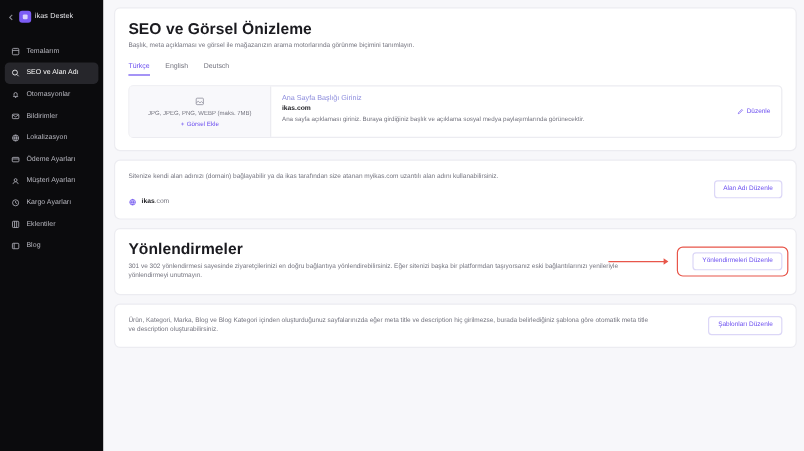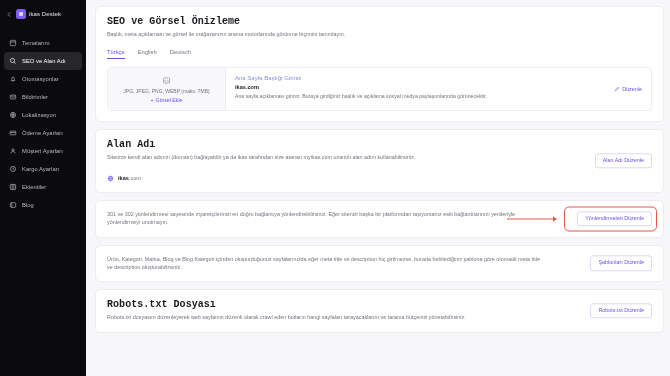--- a/index.html
+++ b/index.html
@@ -89,26 +89,25 @@
   }
   .card {
     background: #ffffff;
     border-radius: 5px;
     border: 1px solid #ececf1;
     margin-bottom: 7px;
     padding: 9px 11px 10px 11px;
     position: relative;
   }
   .card-title {
-    font-size: 10px;
+    font-size: 13px;
     font-weight: bold;
     color: #1a1a1f;
     letter-spacing: 0.05px;
     margin-bottom: 3px;
-    font-family: Liberation Mono, monospace;
   }
   .card-desc {
     font-size: 5.4px;
     color: #74747f;
     line-height: 1.55;
     max-width: 440px;
   }
 
   
   .tabs {
@@ -368,51 +367,46 @@
             <svg viewBox="0 0 12 12" fill="none" stroke="currentColor" stroke-width="1.1">
                 <path d="M8.3 2.4l1.3 1.3-5.4 5.4-1.7.4.4-1.7z"></path>
               </svg>
           </span>
           <span>Düzenle</span>
         </div>
       </div>
     </section>
 
     <section class="card">
-      <div class="card-title">Alan Adı</div>
       <div class="card-desc">Sitenize kendi alan adınızı (domain) bağlayabilir ya da ikas tarafından size atanan myikas.com uzantılı alan adını kullanabilirsiniz.</div>
       <div class="domain-row">
         <span class="globe-ico">
           <svg viewBox="0 0 12 12" fill="none" stroke="currentColor" stroke-width="1.1">
               <circle cx="6" cy="6" r="4"></circle>
               <path d="M2 6h8M6 2c1.7 2 1.7 6 0 8M6 2C4.3 4 4.3 8 6 10"></path>
             </svg>
         </span>
         <span class="domain-text"><b>ikas</b><span>.com</span></span>
       </div>
       <button class="btn-outline">Alan Adı Düzenle</button>
     </section>
 
     <section class="card">
+      <div class="card-title">Yönlendirmeler</div>
       <div class="card-desc">301 ve 302 yönlendirmesi sayesinde ziyaretçilerinizi en doğru bağlantıya yönlendirebilirsiniz. Eğer sitenizi başka bir platformdan taşıyorsanız eski bağlantılarınızı yenileriyle yönlendirmeyi unutmayın.</div>
       <button class="btn-outline">Yönlendirmeleri Düzenle</button>
       <div class="hl-box" style="right:6px; top:50%; transform:translateY(-50%); width:93px; height:25px;"></div>
       <div class="red-arrow" style="right:101px; top:50%; transform:translateY(-50%);">
         <svg width="56" height="9" viewBox="0 0 56 9" fill="none" stroke="currentColor" stroke-width="1.1">
           <path d="M1 4.5h48"></path>
             <path d="M47 1.8l4 2.7-4 2.7" fill="currentColor" stroke="none"></path>
         </svg>
       </div>
     </section>
 
     <section class="card">
       <div class="card-desc">Ürün, Kategori, Marka, Blog ve Blog Kategori içinden oluşturduğunuz sayfalarınızda eğer meta title ve description hiç girilmezse, burada belirlediğiniz şablona göre otomatik meta title ve description oluşturabilirsiniz.</div>
       <button class="btn-outline">Şablonları Düzenle</button>
     </section>
 
-    <section class="card">
-      <div class="card-title">Robots.txt Dosyası</div>
-      <div class="card-desc">Robots.txt dosyasını düzenleyerek web sayfanızı düzenli olarak crawl eden botların hangi sayfaları tarayacaklarını ve tarama bütçenizi yönetebilirsiniz.</div>
-      <button class="btn-outline">Robots.txt Düzenle</button>
-    </section>
 
   </main>
 </div>
 
 </body></html>

